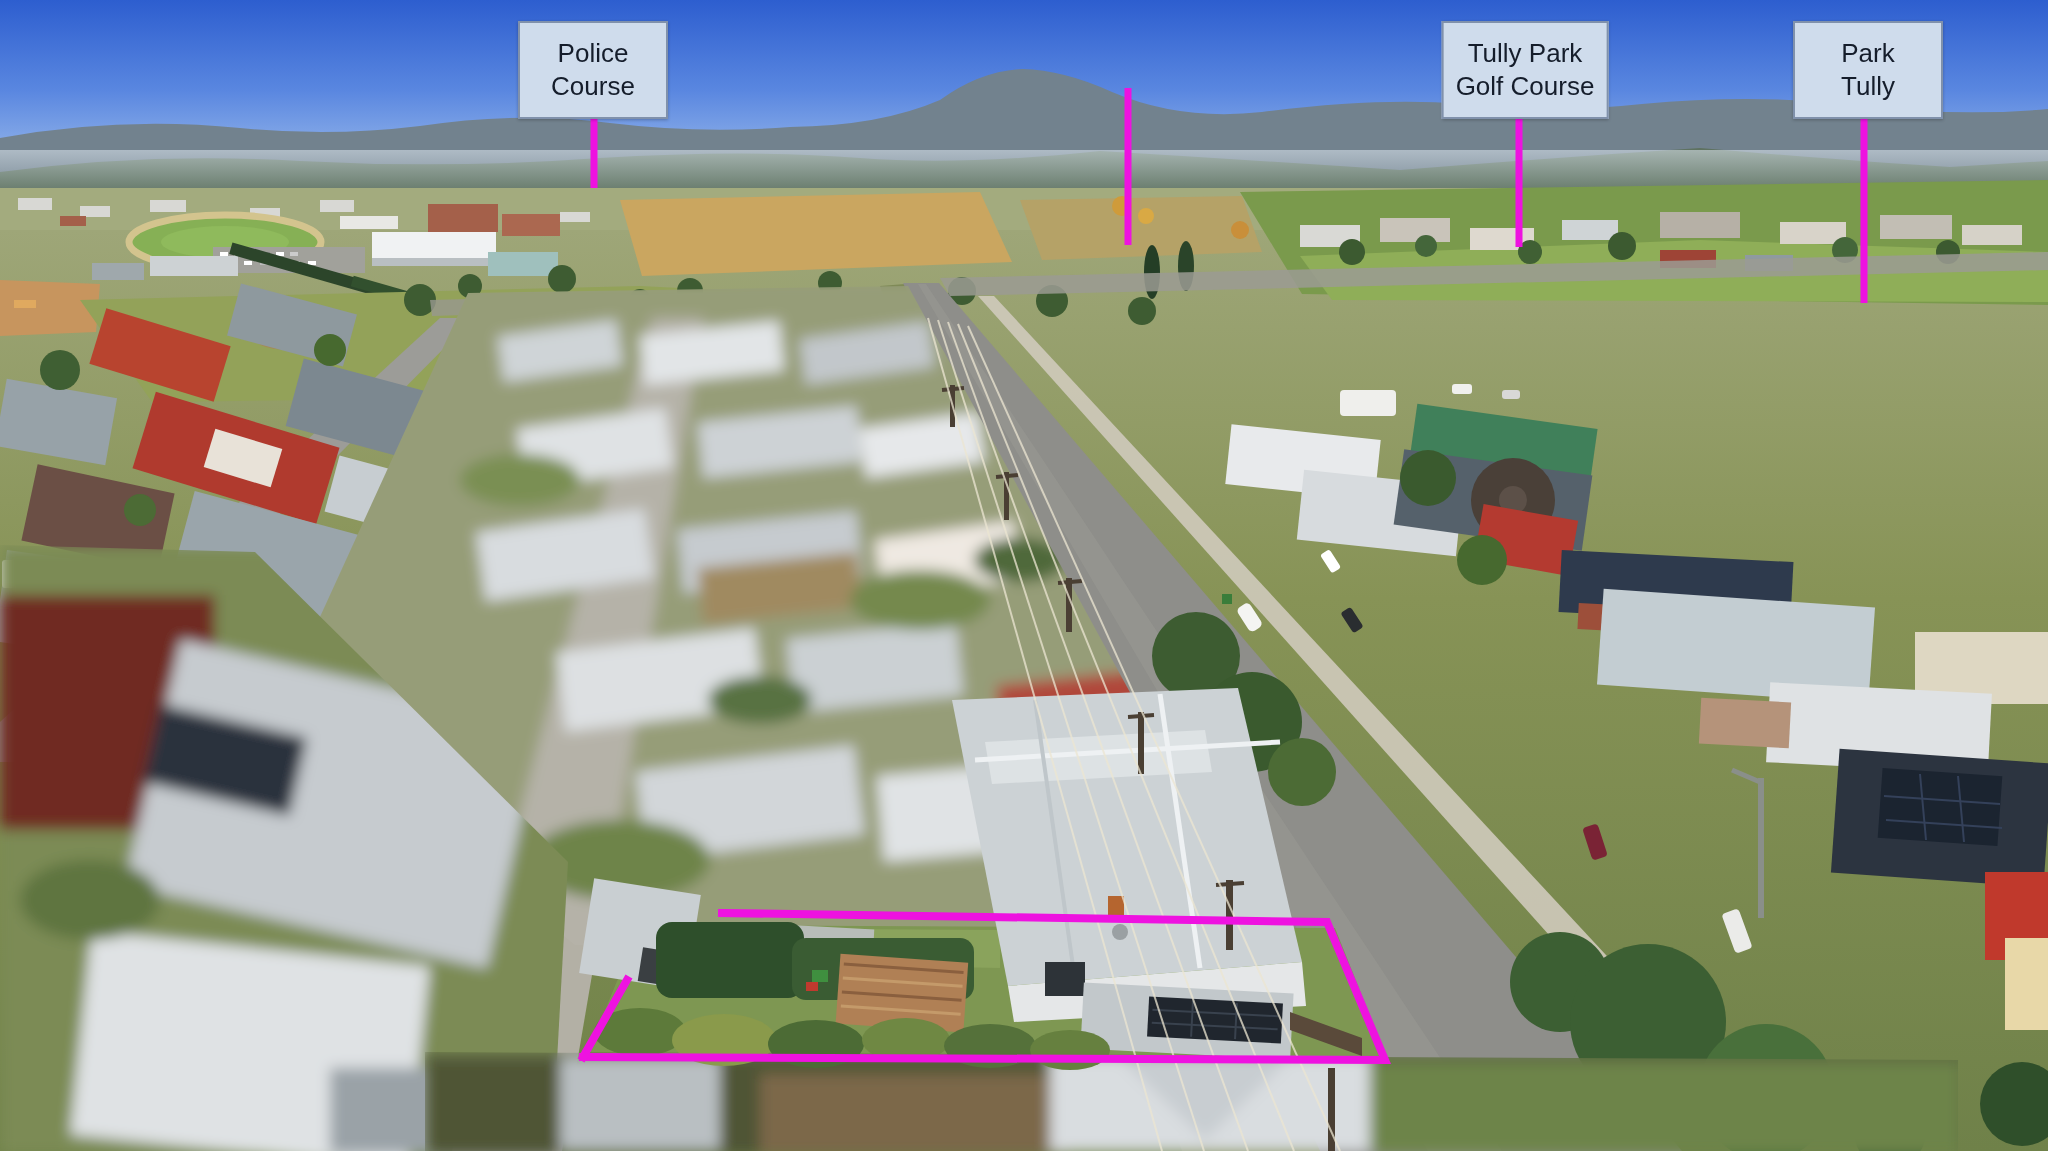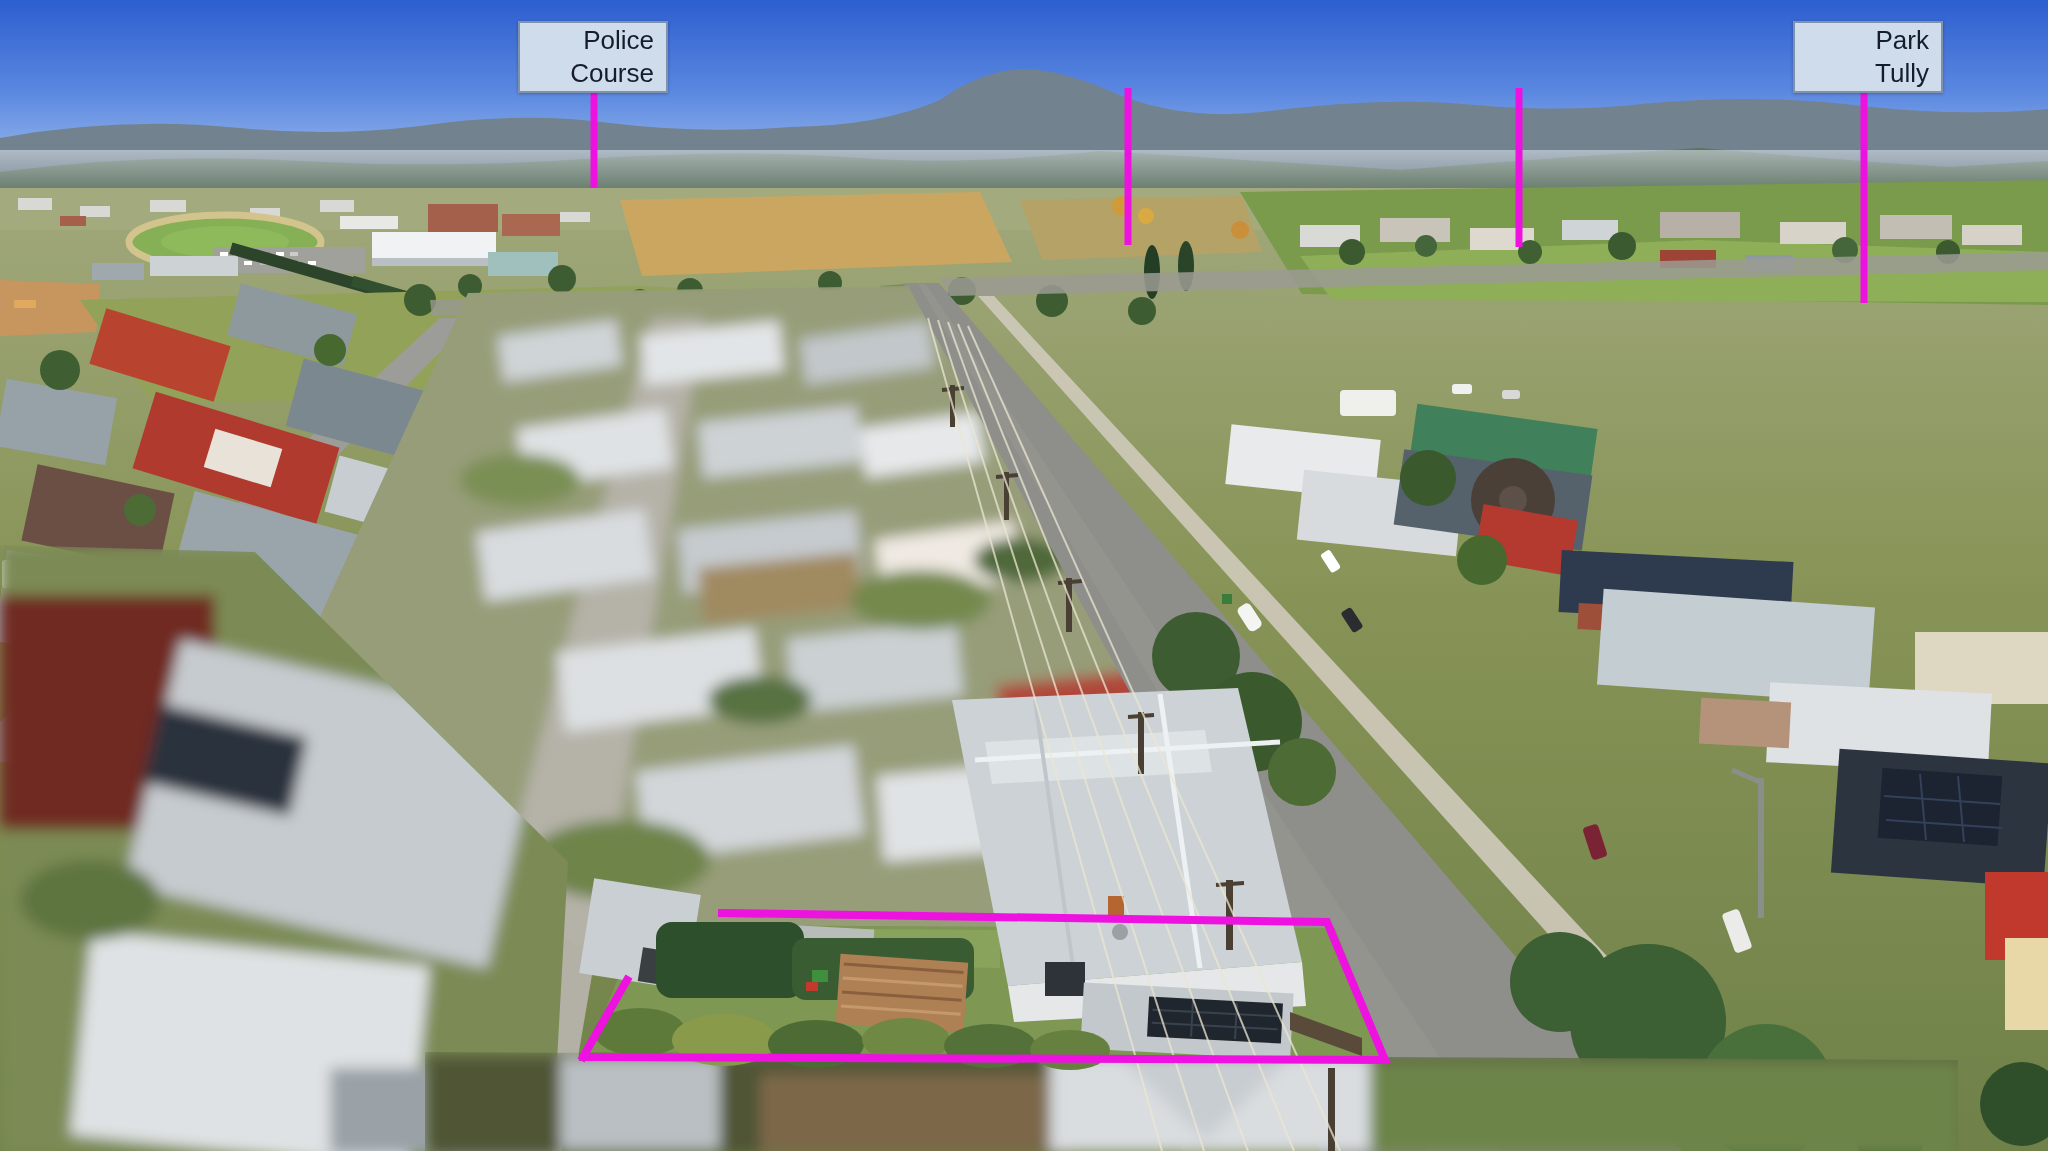--- a/index.html
+++ b/index.html
@@ -1,22 +1,22 @@
 <!DOCTYPE html>
 <html><head>
 <meta charset="utf-8">
 <style>
   html,body{margin:0;padding:0;background:#0b0b0b;}
   #scene{position:relative;width:2048px;height:1151px;overflow:hidden;
          font-family:"Liberation Sans",sans-serif;}
   #scene svg{position:absolute;left:0;top:0;display:block;}
   .label{position:absolute;top:21px;transform:translateX(-50%);
          background:#cfdcec;border:2px solid #8091ab;color:#151d2b;
-         font-size:26px;line-height:33px;text-align:right;
-         padding:1px 12px;min-width:122px;z-index:30;
+         font-size:26px;line-height:33px;text-align:center;
+         padding:14px 12px;min-width:122px;z-index:30;
          box-shadow:0 1px 3px rgba(0,0,0,.25);}
   .label div{white-space:nowrap;}
 </style>
 </head>
 <body>
 
 <div id="scene">
 
 <svg width="2048" height="1151" viewBox="0 0 2048 1151">
   <defs>
@@ -376,18 +376,22 @@
     <line x1="1128" y1="88" x2="1128" y2="245"></line>
     <line x1="1519" y1="88" x2="1519" y2="247"></line>
     <line x1="1864" y1="88" x2="1864" y2="303"></line>
   </g>
 </svg>
 
 <div class="label" style="left:593px">
   <div>Police</div>
   <div>Course</div>
 </div>
+<div class="label" style="left:1525px">
+  <div>Tully Park</div>
+  <div>Golf Course</div>
+</div>
 <div class="label" style="left:1868px">
   <div>Park</div>
   <div>Tully</div>
 </div>
 
 </div>
 
 </body></html>

